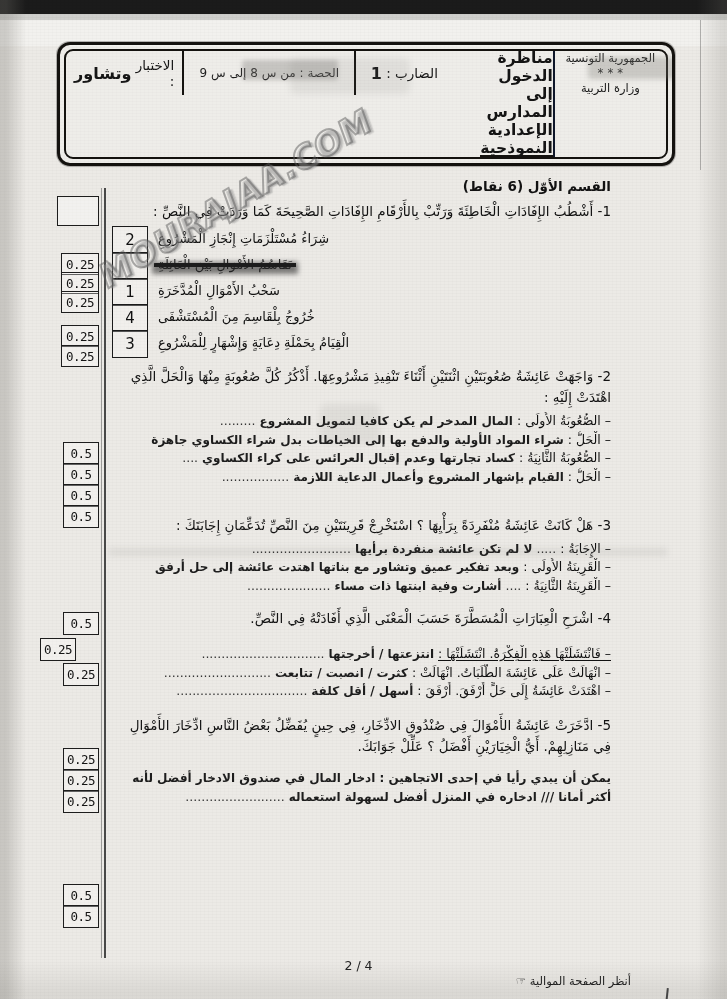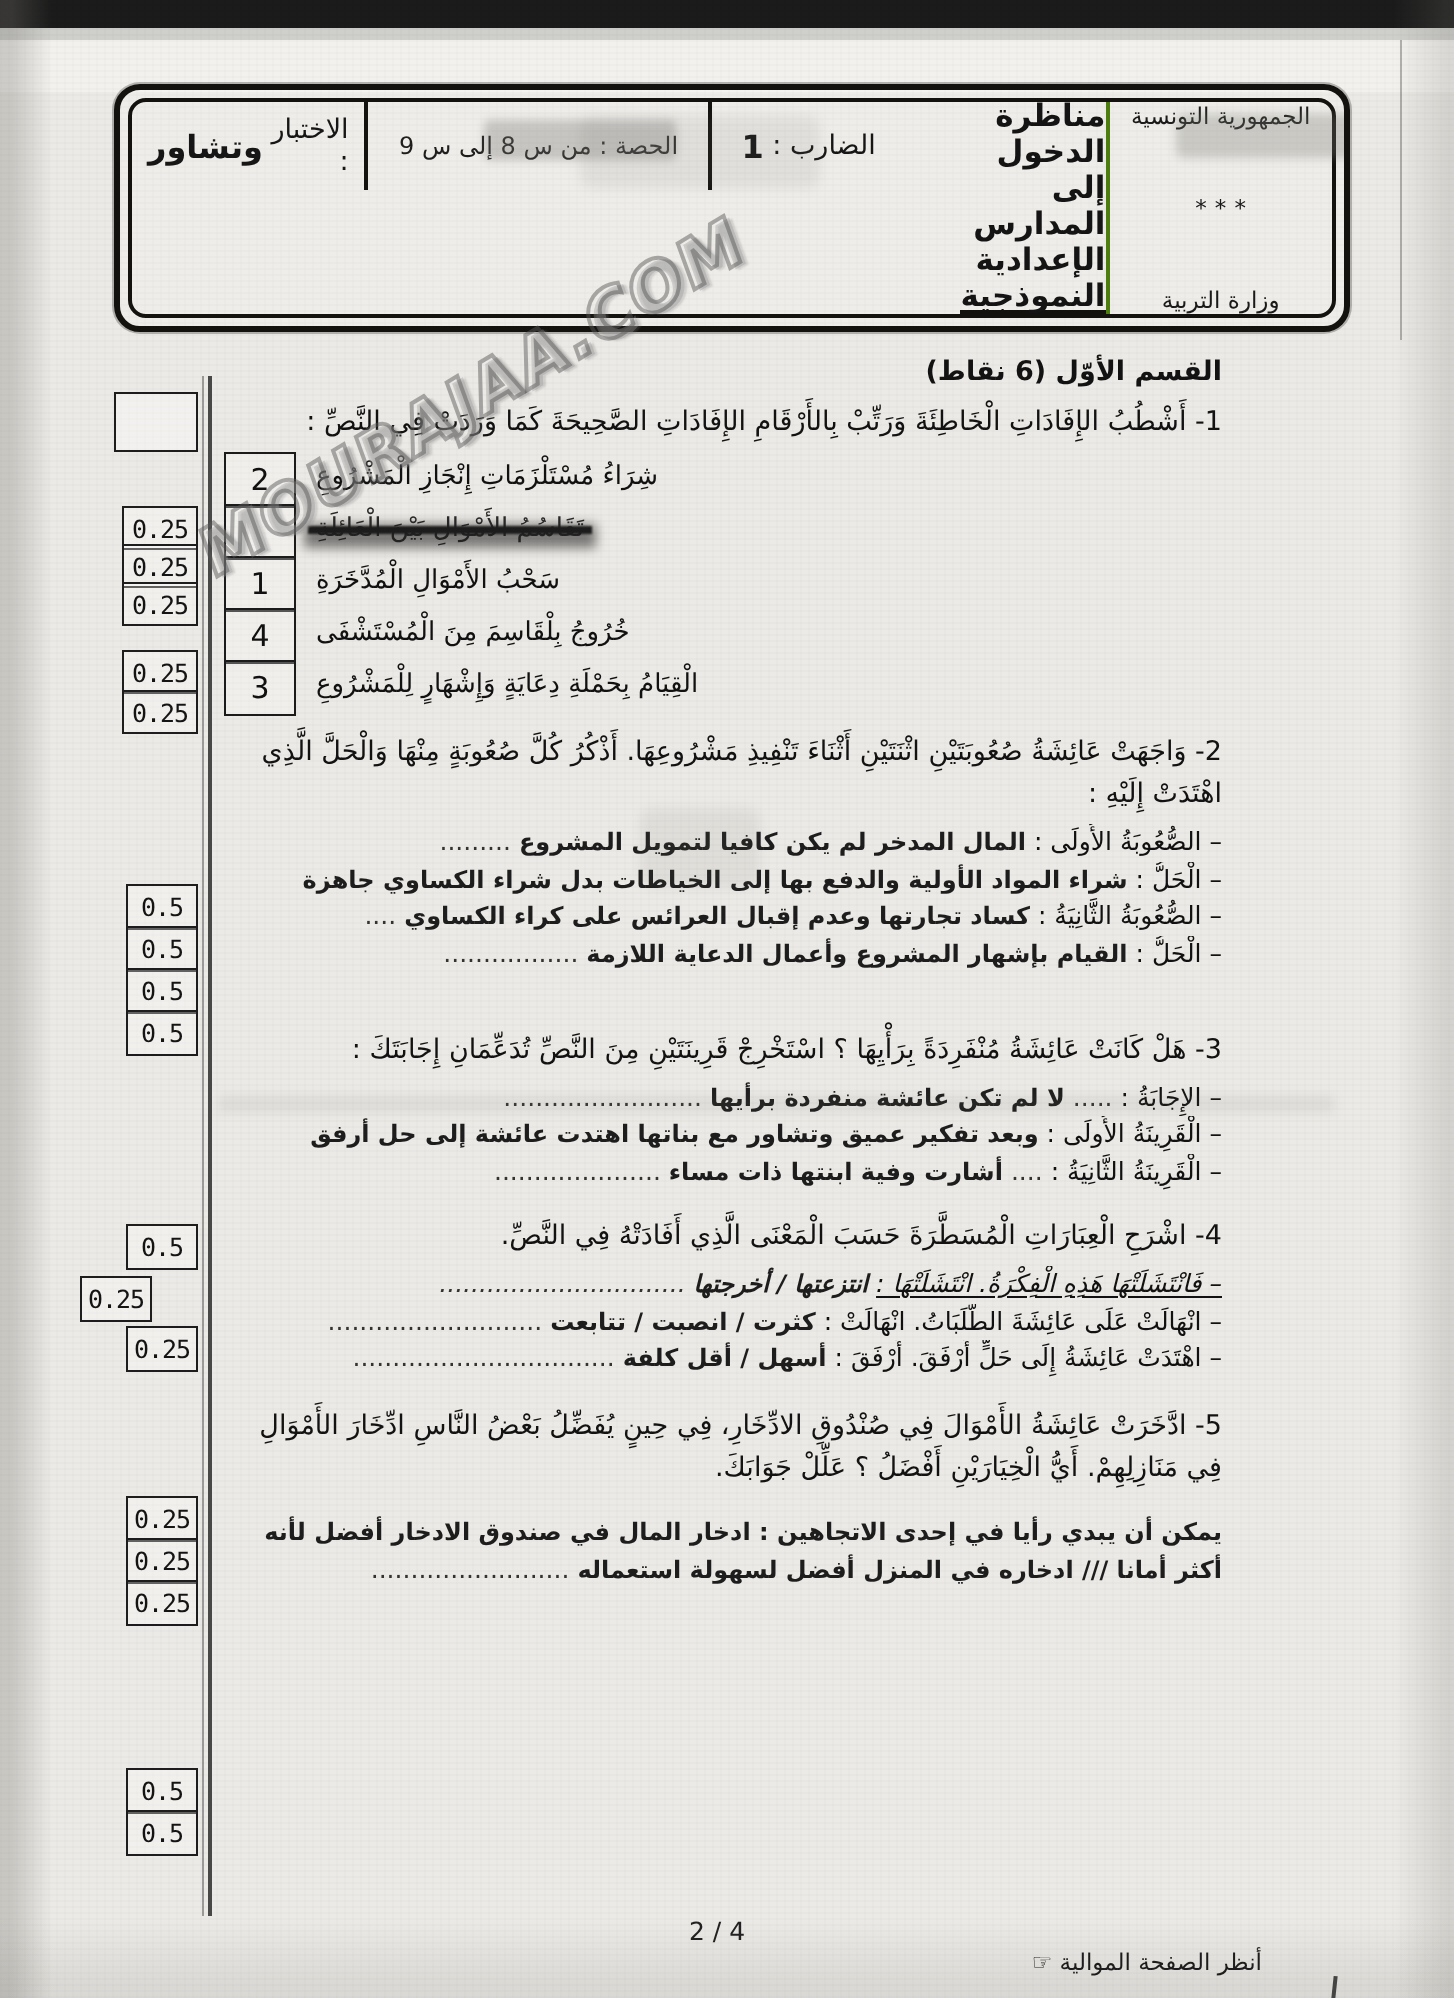--- a/index.html
+++ b/index.html
@@ -35,22 +35,22 @@
   
   #header-box{
     position:absolute;right:52px;top:42px;width:612px;height:118px;
     border:3px solid #14120f;border-radius:13px;
     box-shadow:0 0 0 1px rgba(0,0,0,.25);
     background:rgba(255,255,255,.14);
     overflow:hidden;
   }
   #header-inner{position:absolute;inset:4px;border:2px solid #14120f;border-radius:9px;display:flex;}
   .hdr-right{
-    width:142px;border-left:2px solid #4d7c0f;
-    display:flex;flex-direction:column;align-items:center;justify-content:space-between;gap:1px;
+    width:142px;border-left:2px solid #0f172a;
+    display:flex;flex-direction:column;align-items:center;justify-content:flex-start;gap:1px;
     font-size:11.5px;color:#1a1a1a;letter-spacing:.2px;
   }
   .hdr-left{flex:1;display:flex;flex-direction:row;gap:28px;}
   .hdr-title{
     flex:1;display:flex;align-items:center;justify-content:center;
     border-bottom:2px solid #14120f;
     font-size:15.5px;font-weight:bold;color:#141414;letter-spacing:.2px;
     position:relative;
   }
   .hdr-title .smudge{
@@ -272,21 +272,21 @@
     <span class="lbl">– الْقَرِينَةُ الثَّانِيَةُ :</span>
     <span class="dots">....</span>
     <span class="hw">أشارت وفية ابنتها ذات مساء</span>
     <span class="dots">.....................</span>
   </div>
 
   <div class="q" style="margin-top:12px;">
     <span>4-</span>
     <span>اشْرَحِ الْعِبَارَاتِ الْمُسَطَّرَةَ حَسَبَ الْمَعْنَى الَّذِي أَفَادَتْهُ فِي النَّصِّ.</span>
   </div>
-  <div class="ans-line" style="margin-top:4px;font-style:italic;">
+  <div class="ans-line" style="margin-top:16px;">
     <span class="lbl ul">– فَانْتَشَلَتْهَا هَذِهِ الْفِكْرَةُ. انْتَشَلَتْهَا :</span>
     <span class="hw">انتزعتها / أخرجتها</span>
     <span class="dots">...............................</span>
   </div>
   <div class="ans-line">
     <span class="lbl">– انْهَالَتْ عَلَى عَائِشَةَ الطَّلَبَاتُ. انْهَالَتْ :</span>
     <span class="hw">كثرت / انصبت / تتابعت</span>
     <span class="dots">...........................</span>
   </div>
   <div class="ans-line">

